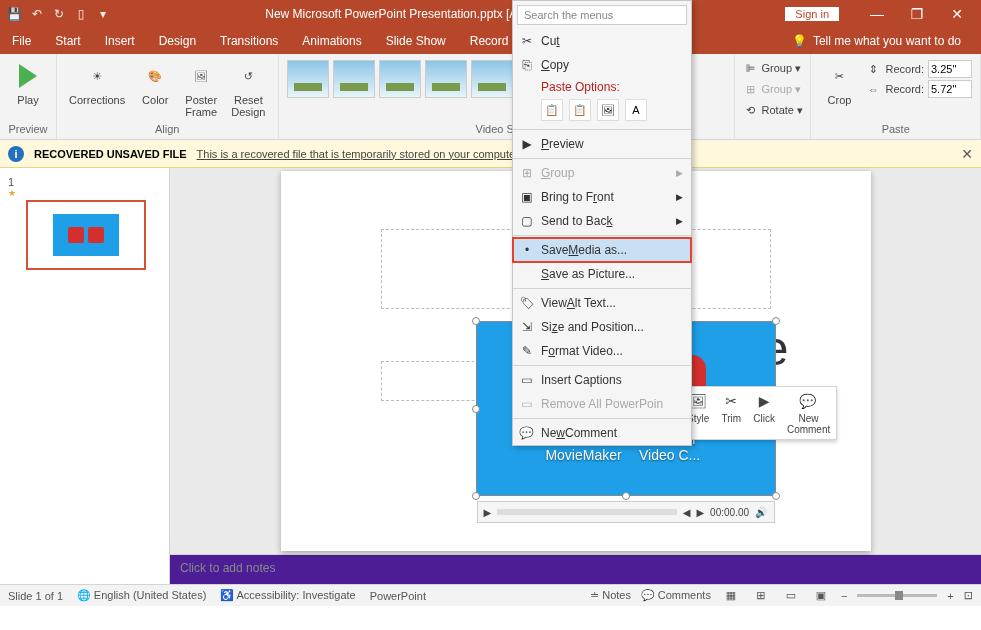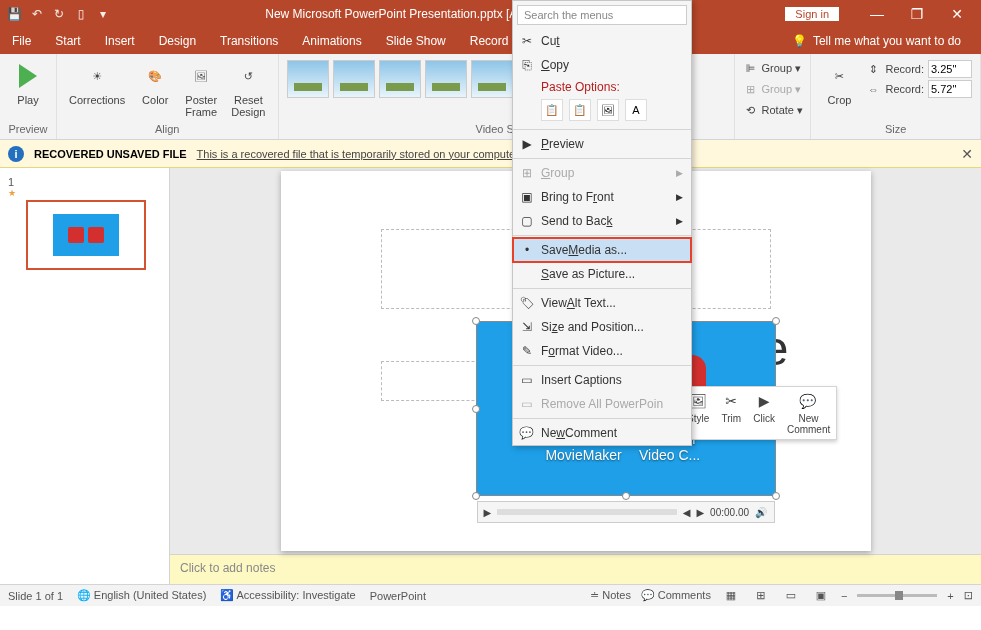--- a/index.html
+++ b/index.html
@@ -72,21 +72,21 @@
 .vid-app-icon-inner { color: #fff; font-size: 38px; font-weight: bold; }
 
 .mini-toolbar { position: absolute; top: 218px; left: 510px; display: flex; background: #fff; border: 1px solid #D4D4D4; box-shadow: 0 2px 4px rgba(0,0,0,0.2); }
 .mini-tb-btn { padding: 4px 6px; font-size: 10px; color: #444; text-align: center; display: flex; flex-direction: column; align-items: center; gap: 2px; min-width: 30px; }
 .mini-tb-btn .ic { width: 20px; height: 20px; display: flex; align-items: center; justify-content: center; font-size: 14px; }
 
 .media-controls { position: absolute; bottom: -28px; left: 0; right: 0; height: 22px; background: #F5F5F5; border: 1px solid #ccc; display: flex; align-items: center; gap: 6px; padding: 0 6px; font-size: 10px; color: #444; }
 .mc-play { font-size: 10px; }
 .mc-track { flex: 1; height: 6px; background: #ddd; }
 
-.notes-pane { height: 30px; background: #fef9c3; border-top: 1px solid #D4D4D4; padding: 6px 10px; font-size: 12px; color: #888; }
+.notes-pane { height: 30px; background: #4c1d95; border-top: 1px solid #D4D4D4; padding: 6px 10px; font-size: 12px; color: #888; }
 
 .statusbar { height: 22px; background: #F3F3F3; border-top: 1px solid #D4D4D4; display: flex; align-items: center; font-size: 11px; color: #555; padding: 0 8px; gap: 14px; }
 .status-right { margin-left: auto; display: flex; align-items: center; gap: 10px; }
 .zoom-slider { width: 80px; height: 3px; background: #bbb; position: relative; }
 .zoom-thumb { position: absolute; left: 38px; top: -3px; width: 8px; height: 9px; background: #888; }
 .view-btn { width: 20px; height: 16px; border: 1px solid transparent; display: flex; align-items: center; justify-content: center; }
 
 .context-menu { position: absolute; top: 0; left: 512px; width: 180px; background: #F5F5F5; border: 1px solid #C6C6C6; box-shadow: 2px 2px 6px rgba(0,0,0,0.25); z-index: 100; font-size: 12px; }
 .ctx-search { margin: 4px; padding: 3px 6px; border: 1px solid #ccc; background: #fff; font-size: 11px; color: #888; }
 .ctx-item { display: flex; align-items: center; height: 24px; padding: 0 8px 0 28px; position: relative; color: #333; }
@@ -229,21 +229,21 @@
           <span>Record:</span>
           <input class="size-input" value="3.25&quot;" style="">
         </div>
         <div class="size-row">
           <span class="mini-icon">⇔</span>
           <span>Record:</span>
           <input class="size-input" value="5.72&quot;" style="">
         </div>
       </div>
     </div>
-    <div class="ribbon-group-label">Size</div>
+    <div class="ribbon-group-label">Paste</div>
   </div>
 </div>
 
 <div class="recovery-bar">
   <span class="recovery-info">i</span>
   <b>RECOVERED UNSAVED FILE</b>
   <span class="recovery-link">This is a recovered file that is temporarily stored on your computer.</span>
   <button class="recovery-save">Save</button>
   <span class="recovery-close">✕</span>
 </div>

